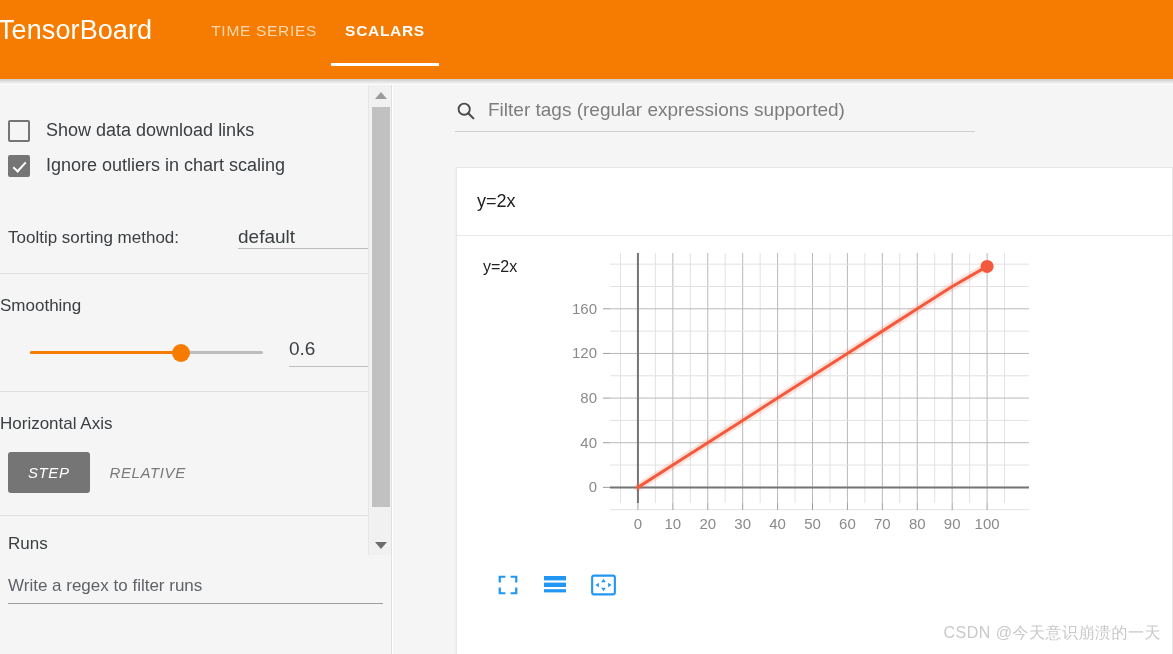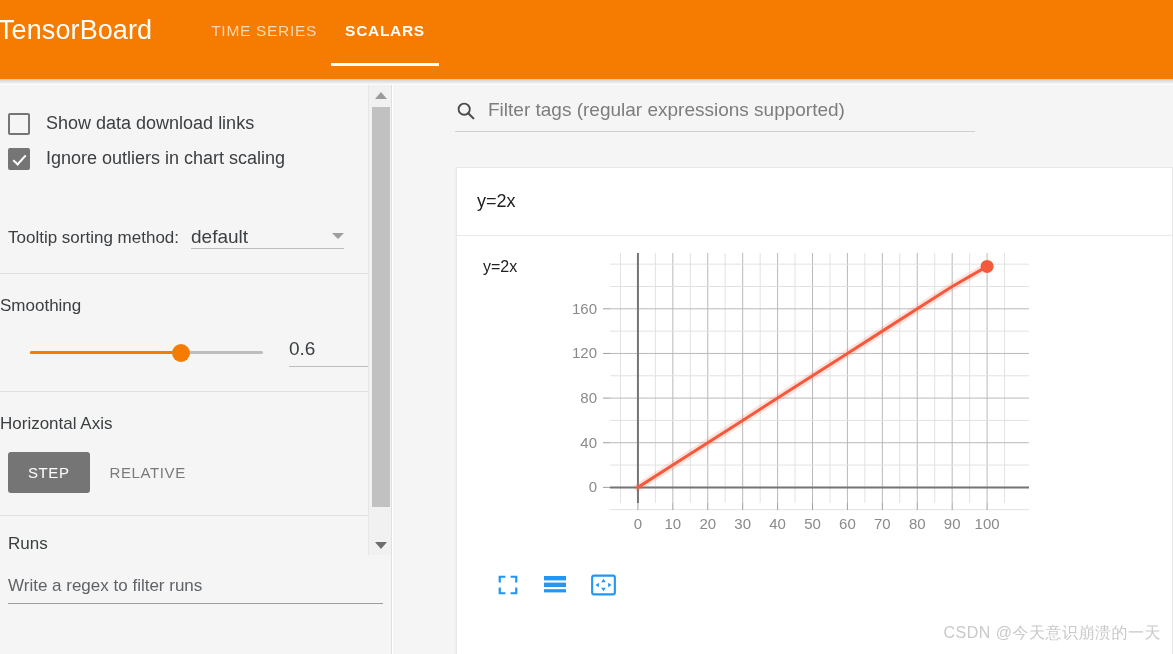--- a/index.html
+++ b/index.html
@@ -52,21 +52,21 @@
 
   
   .sidebar {
     position: absolute; left: 0; top: 85px;
     width: 392px; height: 569px;
     background: #f5f5f5;
     border-right: 1px solid #e0e0e0;
     overflow: hidden;
   }
   .row-check {
-    display: flex; align-items: flex-start;
+    display: flex; align-items: center;
     padding-left: 8px;
     height: 35px;
     cursor: pointer;
   }
   .cb {
     width: 22px; height: 22px;
     border: 2px solid #757575;
     border-radius: 2px;
     background: transparent;
     flex: none;
@@ -85,20 +85,21 @@
     margin-left: 16px;
     font-size: 18px;
     color: #3c4043;
     white-space: nowrap;
   }
 
   .tooltip-row {
     display: flex; align-items: baseline;
     padding-left: 8px;
     margin-top: 22px;
+    justify-content: space-between;
   }
   .tooltip-label { font-size: 17px; color: #3c4043; white-space: nowrap; }
   .select {
     position: relative;
     margin-left: 12px;
     width: 153px;
     border-bottom: 1px solid #bdbdbd;
     display: flex; align-items: center; justify-content: space-between;
     cursor: pointer;
     margin-top: 21px;
@@ -149,20 +150,21 @@
     cursor: text;
   }
 
   .seg-row { display: flex; margin-top: 18px; padding-left: 8px; }
   .seg {
     font-size: 15px; letter-spacing: .6px; font-weight: 500;
     color: #7a7a7a;
     padding: 12px 20px;
     cursor: pointer;
     white-space: nowrap;
+    font-style: italic;
   }
   .seg.active { background: #757575; color: #ffffff; border-radius: 3px; }
 
   .runs-divider { height: 1px; background: #e0e0e0; margin-top: 22px; }
   .runs-title { font-size: 17px; color: #3c4043; padding-left: 8px; margin-top: 18px; }
   .runs-input {
     margin: 22px 8px 0 8px;
     border-bottom: 1px solid #9e9e9e;
     padding-bottom: 7px;
     font-size: 17px;

